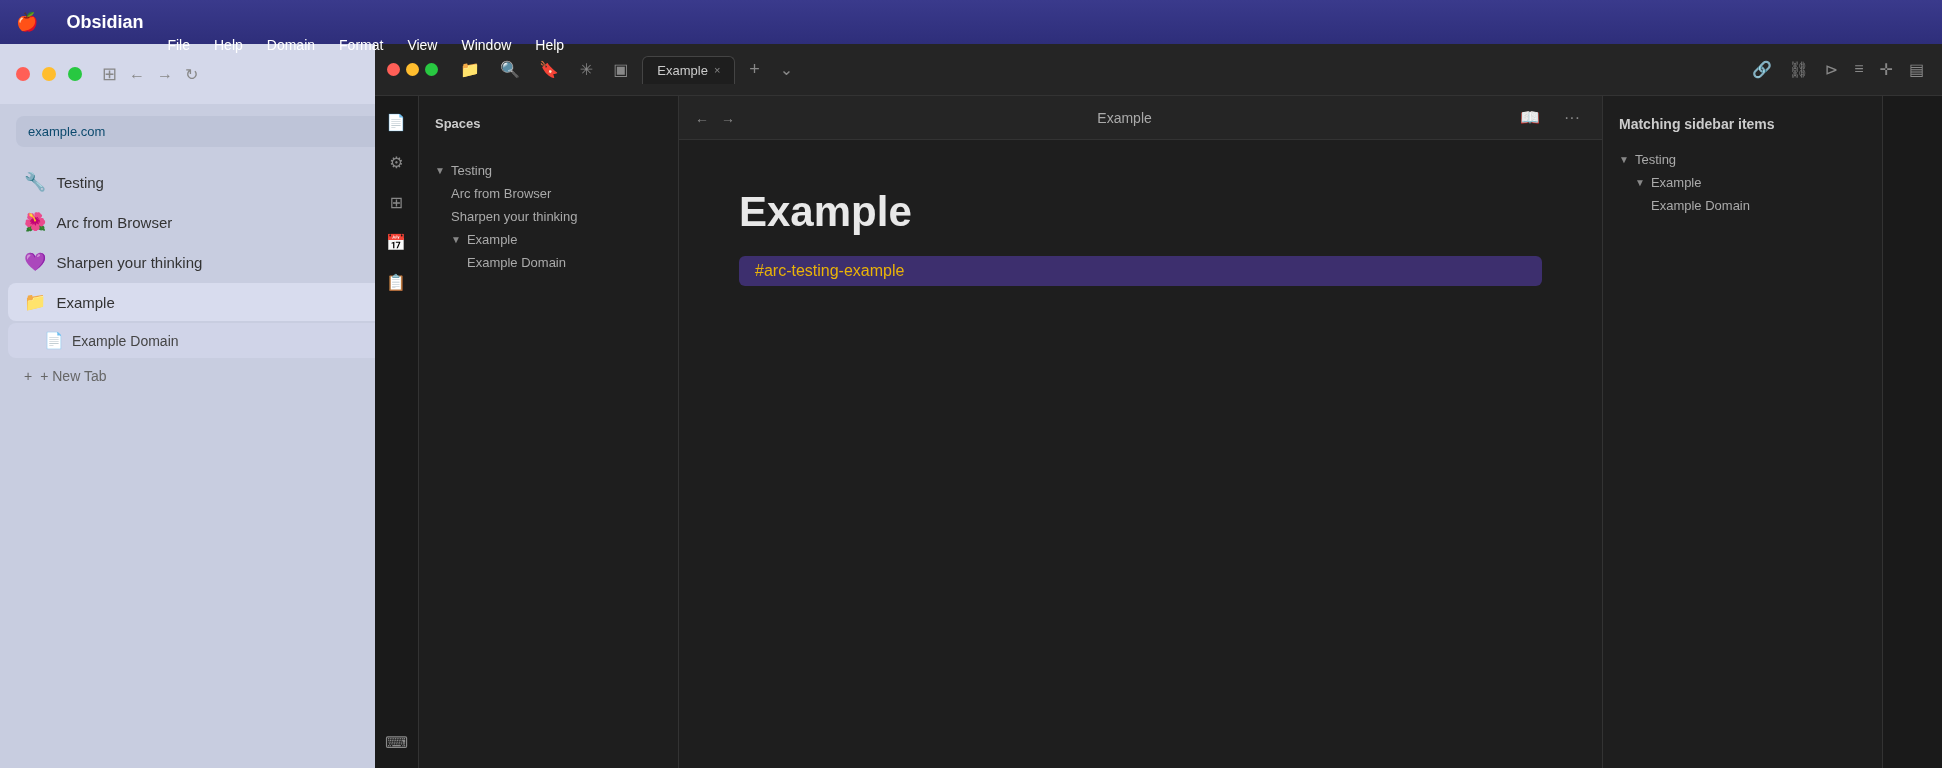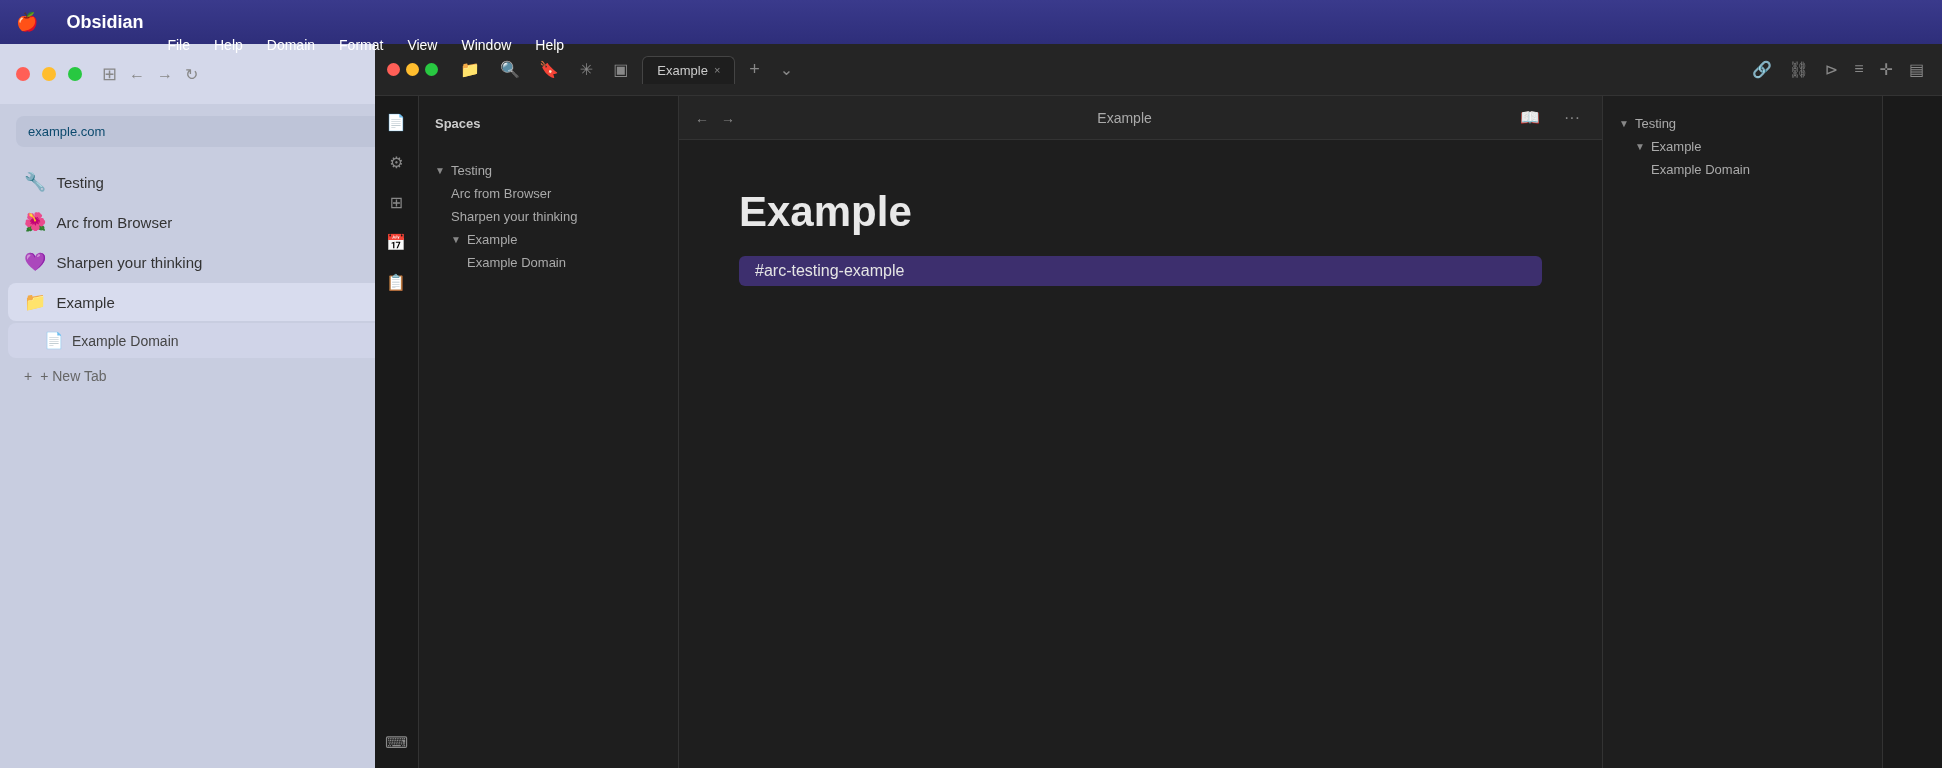--- a/index.html
+++ b/index.html
@@ -241,21 +241,21 @@
       gap: 20px;
     }
     .note-title {
       font-size: 42px;
       font-weight: 800;
       color: #e8e8e8;
     }
     .note-tag {
       display: inline-block;
       background: #3d2f6e;
-      color: #e5e5e5;
+      color: #eab308;
       padding: 6px 16px;
       border-radius: 6px;
       font-size: 16px;
       font-weight: 500;
     }
 
     
     .right-panel {
       width: 280px;
       background: #1e1e1e;
@@ -414,20 +414,21 @@
         <span class="obs-toolbar-icon">📖</span>
         <span class="obs-toolbar-icon">···</span>
       </div>
       <div class="editor-body">
         <div class="note-title">Example</div>
         <div class="note-tag">#arc-testing-example</div>
       </div>
     </div>
 
     <div class="right-panel">
+      <div class="right-panel-header">Matching sidebar items</div>
 
       <div class="tree-item">
         <span class="tree-chevron">▼</span>
         <span>Testing</span>
       </div>
       <div class="tree-item tree-sub">
         <span class="tree-chevron">▼</span>
         <span>Example</span>
       </div>
       <div class="tree-item tree-sub2">

